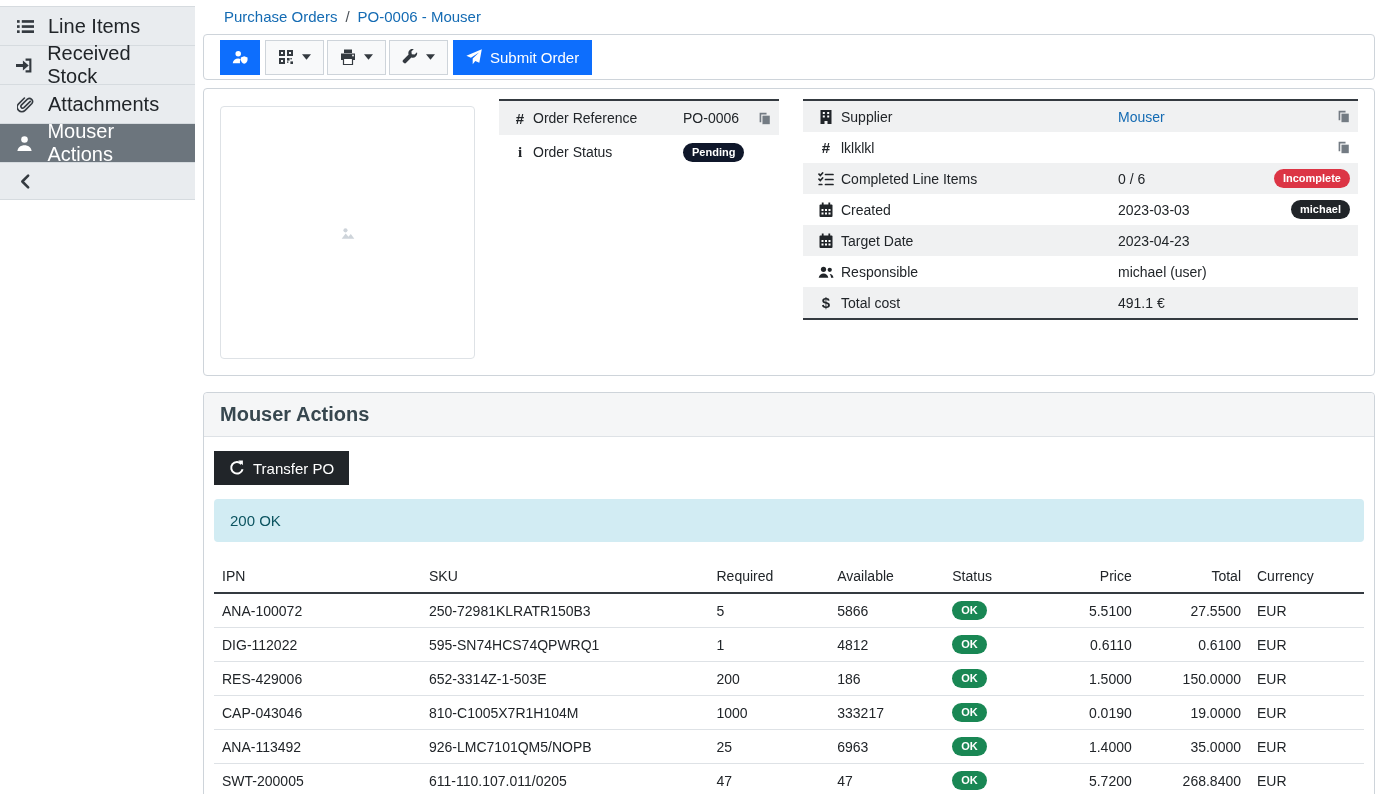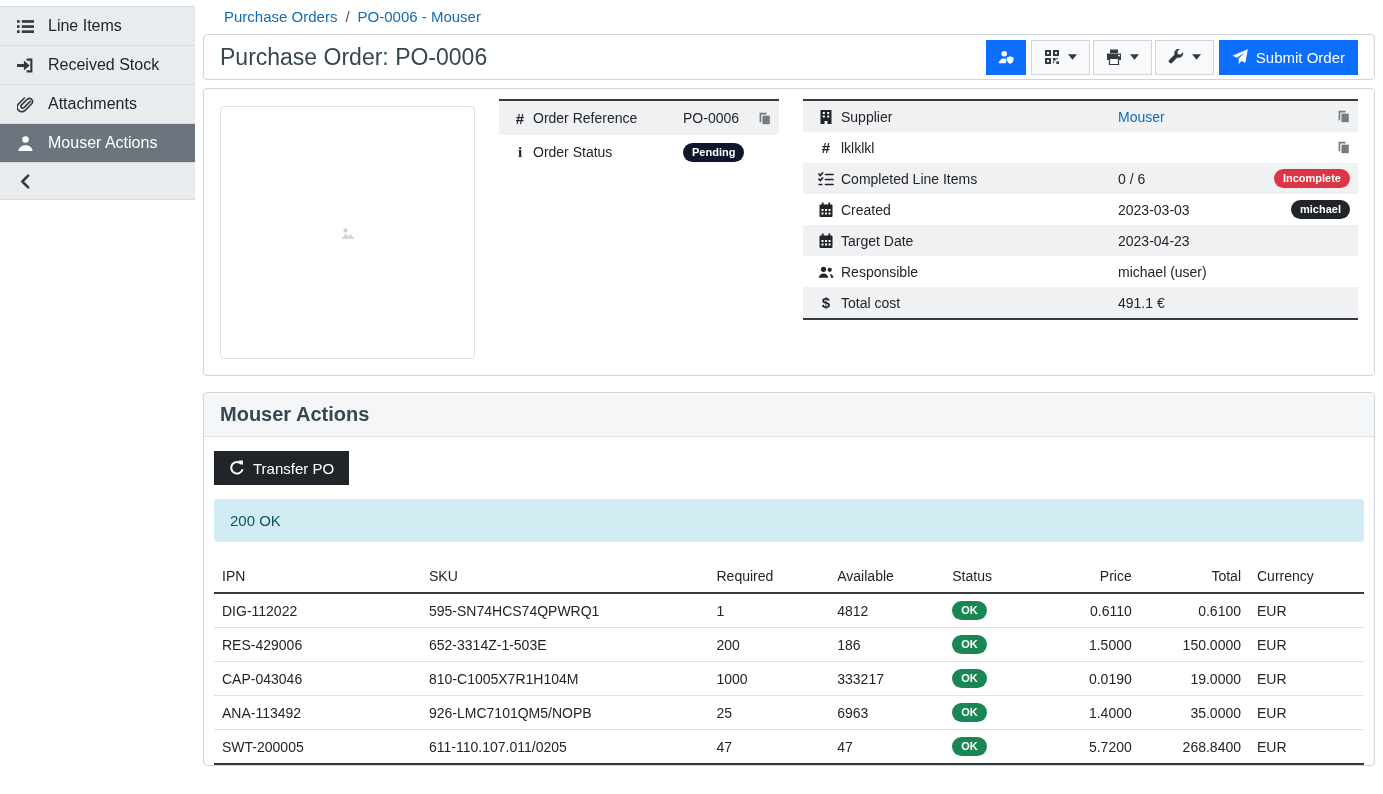--- a/index.html
+++ b/index.html
@@ -14,21 +14,21 @@
 
   .layout { display:flex; width:100%; height:100%; }
 
   
   .sidebar { flex:0 0 195px; width:195px; padding-top:6px; background:#fff; }
   #sidebar-nav { border-top:1px solid #d6dbdf; }
   .side-item {
     display:flex; align-items:center; gap:13px;
     height:39px; padding:0 15px;
     background:#e9ecef; border-bottom:1px solid #d6dbdf;
-    font-size:16px; color:#212529; cursor:pointer;
+    font-size:20px; color:#212529; cursor:pointer;
   }
   .side-item .icn { width:20px; justify-content:center; color:#343a40; }
   .side-item.active { background:#6c757d; color:#fff; }
   .side-item.active .icn { color:#fff; }
   .side-collapse { height:37px; }
 
   
   .main { flex:1; padding:0 8px; min-width:0; }
 
   .breadcrumb-bar { padding:8px 0 9px 21px; font-size:15px; }
@@ -175,21 +175,20 @@
       </nav>
   </aside>
 
   <main class="main">
 
     <div class="breadcrumb-bar">
       <span id="breadcrumb"><a href="#" class="bc-link">Purchase Orders</a><span class="bc-sep">/</span><a href="#" class="bc-link">PO-0006 - Mouser</a></span>
     </div>
 
     <section class="panel header-panel">
-      <h1 class="page-title">Purchase Order: PO-0006</h1>
       <div class="toolbar">
         <button class="btn btn-primary btn-sq">
           <span class="icn">
               <svg viewBox="0 0 18 16" fill="currentColor">
                 <circle cx="7" cy="4.4" r="3.1"></circle>
                 <path d="M0.8 15c.4-3.2 3-5.2 6.2-5.2 1 0 2 .2 2.8.6A6 6 0 009 15z"></path>
                 <path d="M13.7 7.2l3.8 1.4v2.6c0 2.2-1.6 3.9-3.8 4.5-2.2-.6-3.8-2.3-3.8-4.5V8.6z"></path>
               </svg>
             </span>
         </button>
@@ -437,20 +436,30 @@
                 <th>Required</th>
                 <th>Available</th>
                 <th>Status</th>
                 <th class="num">Price</th>
                 <th class="num">Total</th>
                 <th>Currency</th>
               </tr>
             </thead>
           <tbody id="parts-body">
               <tr>
+                <td>ANA-100072</td>
+                <td>250-72981KLRATR150B3</td>
+                <td>5</td>
+                <td>5866</td>
+                <td><span class="badge" style="background: rgb(25, 135, 84);">OK</span></td>
+                <td class="num">5.5100</td>
+                <td class="num">27.5500</td>
+                <td>EUR</td>
+              </tr>
+              <tr>
                 <td>DIG-112022</td>
                 <td>595-SN74HCS74QPWRQ1</td>
                 <td>1</td>
                 <td>4812</td>
                 <td><span class="badge" style="background: rgb(25, 135, 84);">OK</span></td>
                 <td class="num">0.6110</td>
                 <td class="num">0.6100</td>
                 <td>EUR</td>
               </tr>
               <tr>

